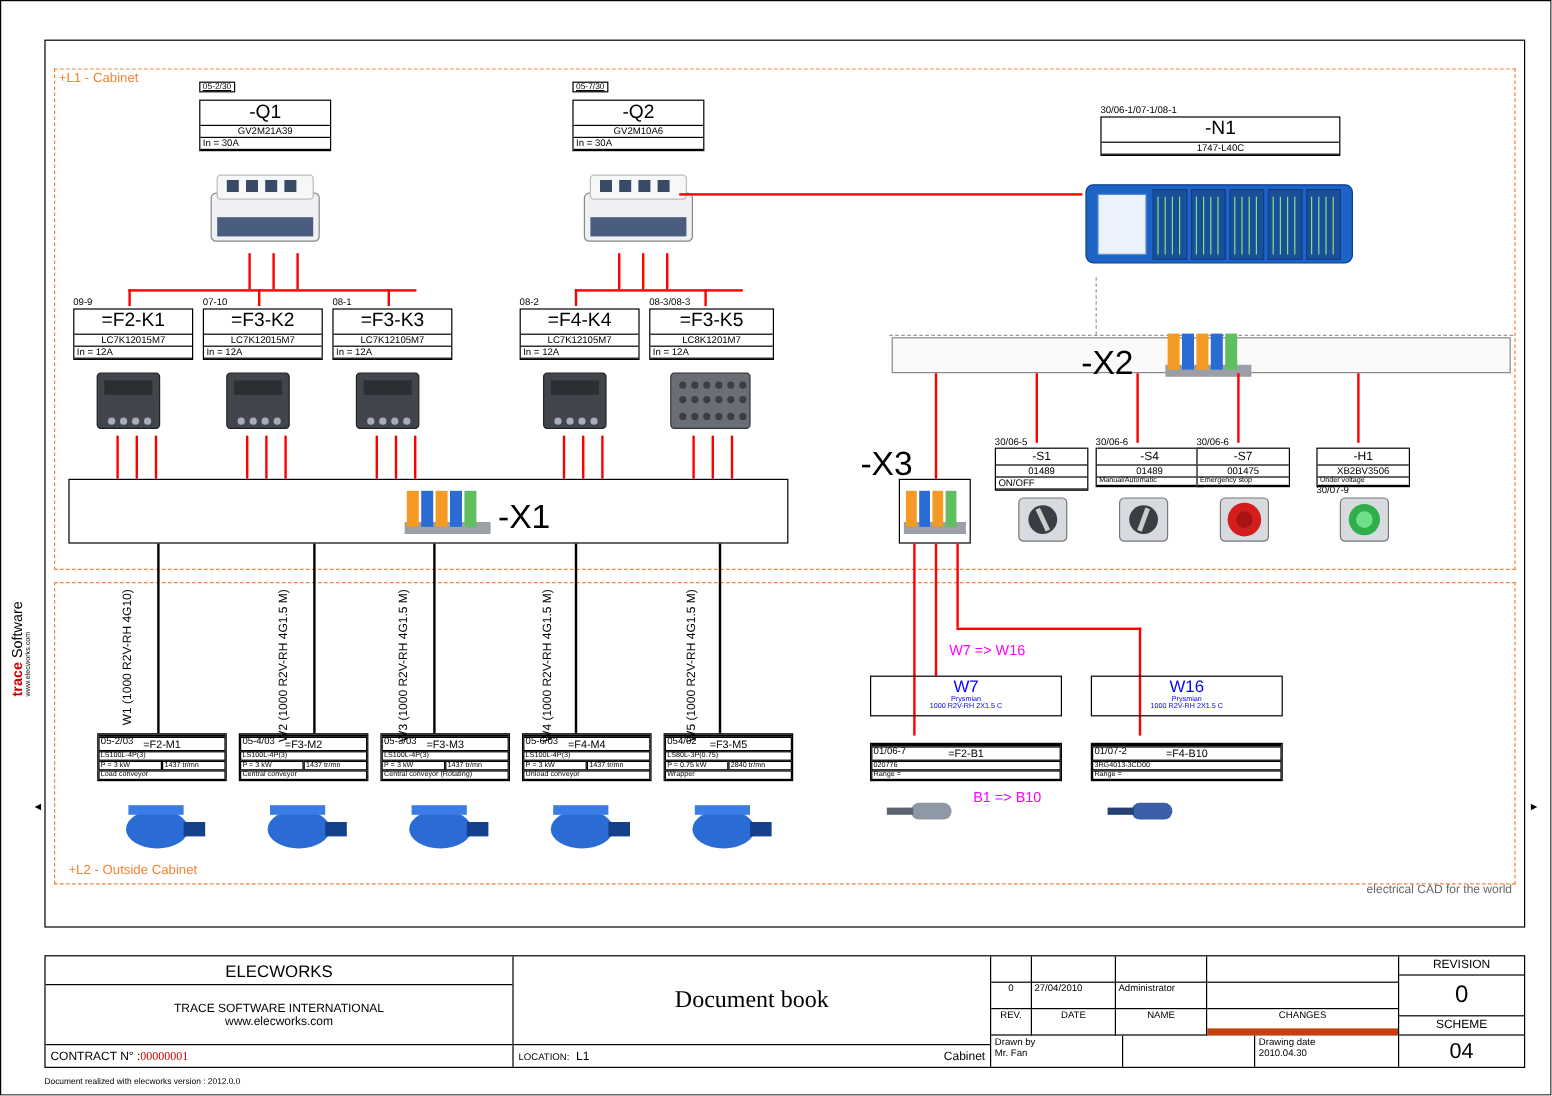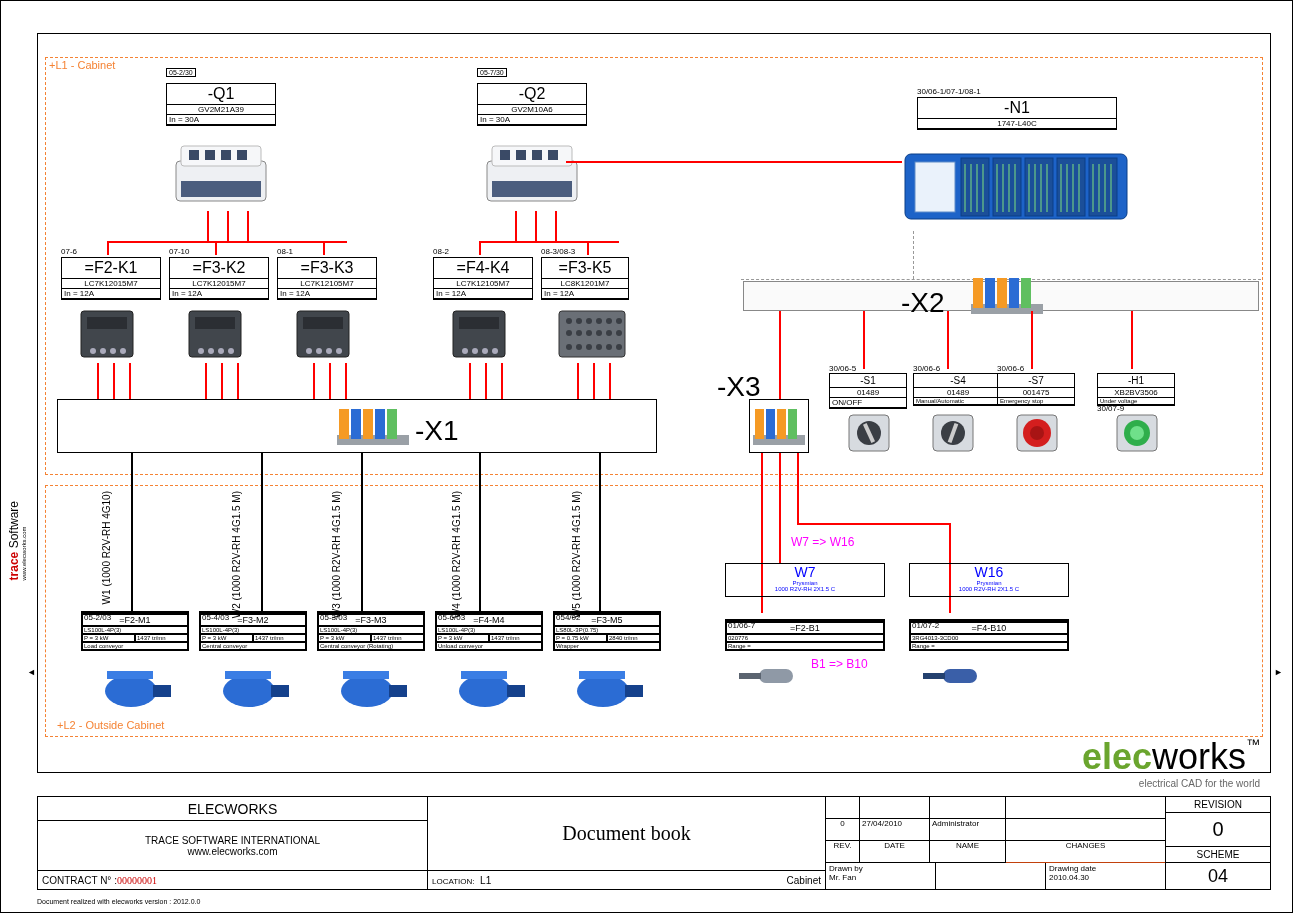--- a/index.html
+++ b/index.html
@@ -143,21 +143,21 @@
   <div class="wline" style="left:214px; top:240px; width:2px; height:14px;"></div>
   <div class="wline" style="left:322px; top:240px; width:2px; height:14px;"></div>
 
   <div class="wline" style="left:514px; top:210px; width:2px; height:30px;"></div>
   <div class="wline" style="left:534px; top:210px; width:2px; height:30px;"></div>
   <div class="wline" style="left:554px; top:210px; width:2px; height:30px;"></div>
   <div class="wline" style="left:478px; top:240px; width:140px; height:2px;"></div>
   <div class="wline" style="left:478px; top:240px; width:2px; height:14px;"></div>
   <div class="wline" style="left:586px; top:240px; width:2px; height:14px;"></div>
 
-  <span class="ref" style="left:60px; top:246px;">07-6</span>
+  <span class="ref" style="left:60px; top:246px;">09-9</span>
   <div class="box" style="left:60px; top:256px; width:100px;">
     <div class="hdr">=F2-K1</div>
     <div class="sub">LC7K12015M7</div>
     <div class="sub" style="text-align:left">In = 12A</div>
   </div>
 
   <span class="ref" style="left:168px; top:246px;">07-10</span>
   <div class="box" style="left:168px; top:256px; width:100px;">
     <div class="hdr">=F3-K2</div>
     <div class="sub">LC7K12015M7</div>
@@ -172,21 +172,21 @@
   </div>
 
   <span class="ref" style="left:432px; top:246px;">08-2</span>
   <div class="box" style="left:432px; top:256px; width:100px;">
     <div class="hdr">=F4-K4</div>
     <div class="sub">LC7K12105M7</div>
     <div class="sub" style="text-align:left">In = 12A</div>
   </div>
 
   <span class="ref" style="left:540px; top:246px;">08-3/08-3</span>
-  <div class="box" style="left:540px; top:256px; width:88px;">
+  <div class="box" style="left:540px; top:256px; width:104px;">
     <div class="hdr">=F3-K5</div>
     <div class="sub">LC8K1201M7</div>
     <div class="sub" style="text-align:left">In = 12A</div>
   </div>
 
   <svg class="icon" style="left:76px; top:306px;" width="60" height="55">
       <rect x="4" y="4" width="52" height="46" rx="3" fill="#41464c" stroke="#222"></rect>
       <rect x="10" y="10" width="40" height="12" fill="#2b2e33"></rect>
       <circle cx="16" cy="44" r="3" fill="#aab"></circle>
       <circle cx="26" cy="44" r="3" fill="#aab"></circle>
@@ -490,23 +490,20 @@
   <svg class="icon" style="left:736px; top:664px;" width="60" height="22">
       <rect x="22" y="4" width="34" height="14" rx="7" fill="#8f99a6"></rect>
       <rect x="2" y="8" width="22" height="6" fill="#5b6470"></rect>
     </svg>
   <svg class="icon" style="left:920px; top:664px;" width="60" height="22">
       <rect x="22" y="4" width="34" height="14" rx="7" fill="#3a5fa8"></rect>
       <rect x="2" y="8" width="22" height="6" fill="#24416f"></rect>
     </svg>
 
   <div style="position:absolute; right:32px; top:735px; text-align:right;">
-    <span style="font-size:36px;">
-      <span class="logo-green">elec</span><span class="logo-black">works</span><span style="font-size:14px; vertical-align:top;">™</span>
-    </span>
     <div style="font-size:10px; color:#666;">electrical CAD for the world</div>
   </div>
 
   <div class="titleblock">
     <div class="tb-col" style="width:390px;">
       <div class="tb-cell" style="flex:0 0 24px; font-size:14px;">ELECWORKS</div>
       <div class="tb-cell" style="flex:1; flex-direction:column; font-size:10px;">
         <span>TRACE SOFTWARE INTERNATIONAL</span>
         <span>www.elecworks.com</span>
       </div>
@@ -533,21 +530,21 @@
         <div style="flex:1; display:flex; font-size:8px;">
           <div style="width:34px; border-right:1px solid #000; border-bottom:1px solid #000; text-align:center;">0</div>
           <div style="width:70px; border-right:1px solid #000; border-bottom:1px solid #000; padding:0 2px;">27/04/2010</div>
           <div style="width:76px; border-right:1px solid #000; border-bottom:1px solid #000; padding:0 2px;">Administrator</div>
           <div style="flex:1; border-bottom:1px solid #000;"></div>
         </div>
         <div style="flex:1; display:flex; font-size:8px;">
           <div style="width:34px; border-right:1px solid #000; border-bottom:1px solid #000; text-align:center;">REV.</div>
           <div style="width:70px; border-right:1px solid #000; border-bottom:1px solid #000; text-align:center;">DATE</div>
           <div style="width:76px; border-right:1px solid #000; border-bottom:1px solid #000; text-align:center;">NAME</div>
-          <div style="flex:1; border-bottom:1px solid #c2410c; text-align:center;">CHANGES</div>
+          <div style="flex:1; border-bottom:6px solid #c2410c; text-align:center;">CHANGES</div>
         </div>
       </div>
       <div style="flex:0 0 26px; display:flex; font-size:8px;">
         <div style="width:110px; border-right:1px solid #000; padding:1px 3px;">
           <div>Drawn by</div>
           <div>Mr. Fan</div>
         </div>
         <div style="width:110px; border-right:1px solid #000;"></div>
         <div style="flex:1; padding:1px 3px;">
           <div>Drawing date</div>

